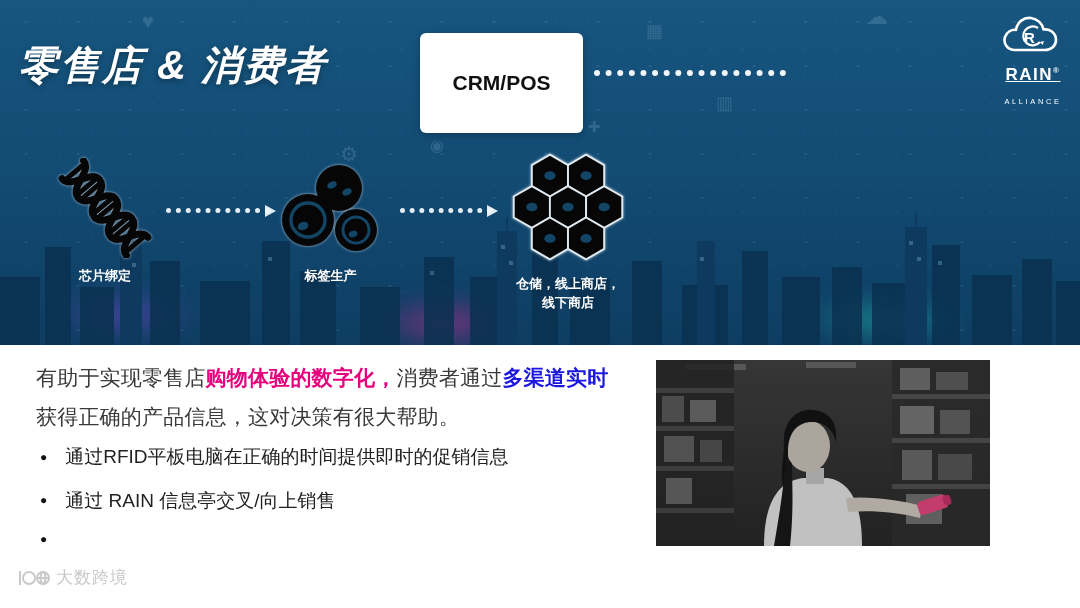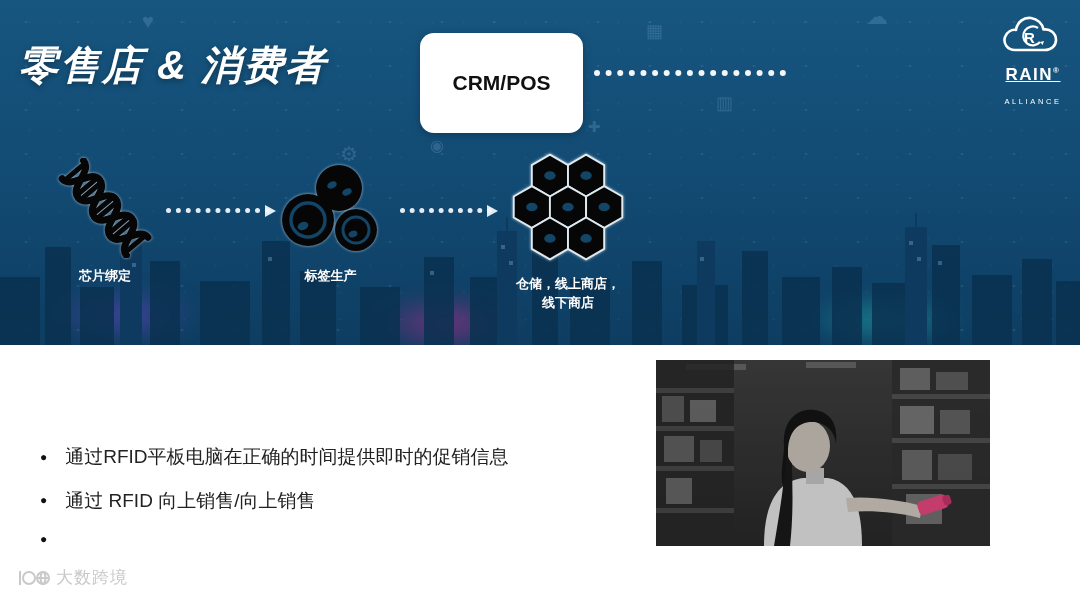--- a/index.html
+++ b/index.html
@@ -30,21 +30,21 @@
 
   .hero-title {
     position:absolute; left:18px; top:38px;
     font-size:40px; font-weight:bold; color:#ffffff; letter-spacing:2px;
     text-shadow:0 2px 6px rgba(0,0,0,0.35);
     font-style:italic;
   }
 
   .crm-box {
     position:absolute; left:420px; top:33px; width:163px; height:100px;
-    background:#ffffff; border-radius:14px;
+    background:#ffffff; border-radius:6px;
     display:flex; align-items:center; justify-content:center;
     font-size:21px; font-weight:bold; color:#101010;
     box-shadow:0 2px 8px rgba(0,0,0,0.25);
   }
   .top-connector {
     position:absolute; left:594px; top:70px; width:192px; height:0;
     border-top:6px dotted rgba(255,255,255,0.95);
   }
   .rfid-box {
     position:absolute; left:788px; top:30px; width:183px; height:108px;
@@ -257,29 +257,32 @@
           <ellipse cx="94" cy="95" rx="6" ry="4.5"></ellipse>
         </g>
       </svg>
       <div class="flow-label">仓储，线上商店，
 线下商店</div>
     </div>
   </div>
 
   <div class="content">
 
+    <p class="paragraph">
+      <span>有助于实现零售店</span><span class="seg-magenta">购物体验的数字化，</span><span>消费者通过</span><span class="seg-blue">多渠道实时</span><span>获得正确的产品信息，这对决策有很大帮助。</span>
+    </p>
 
     <ul class="bullet-list">
       <li>
           <span class="bullet-dot">●</span>
           <span>通过RFID平板电脑在正确的时间提供即时的促销信息</span>
         </li>
       <li>
           <span class="bullet-dot">●</span>
-          <span>通过 RFID 向上销售/向上销售</span>
+          <span>通过 RAIN 信息亭交叉/向上销售</span>
         </li>
       <li>
           <span class="bullet-dot">●</span>
         </li>
     </ul>
 
     <div class="photo">
       <svg width="334" height="186" viewBox="0 0 334 186">
         <defs>
           <linearGradient id="bgfade" x1="0" y1="0" x2="0" y2="1">

